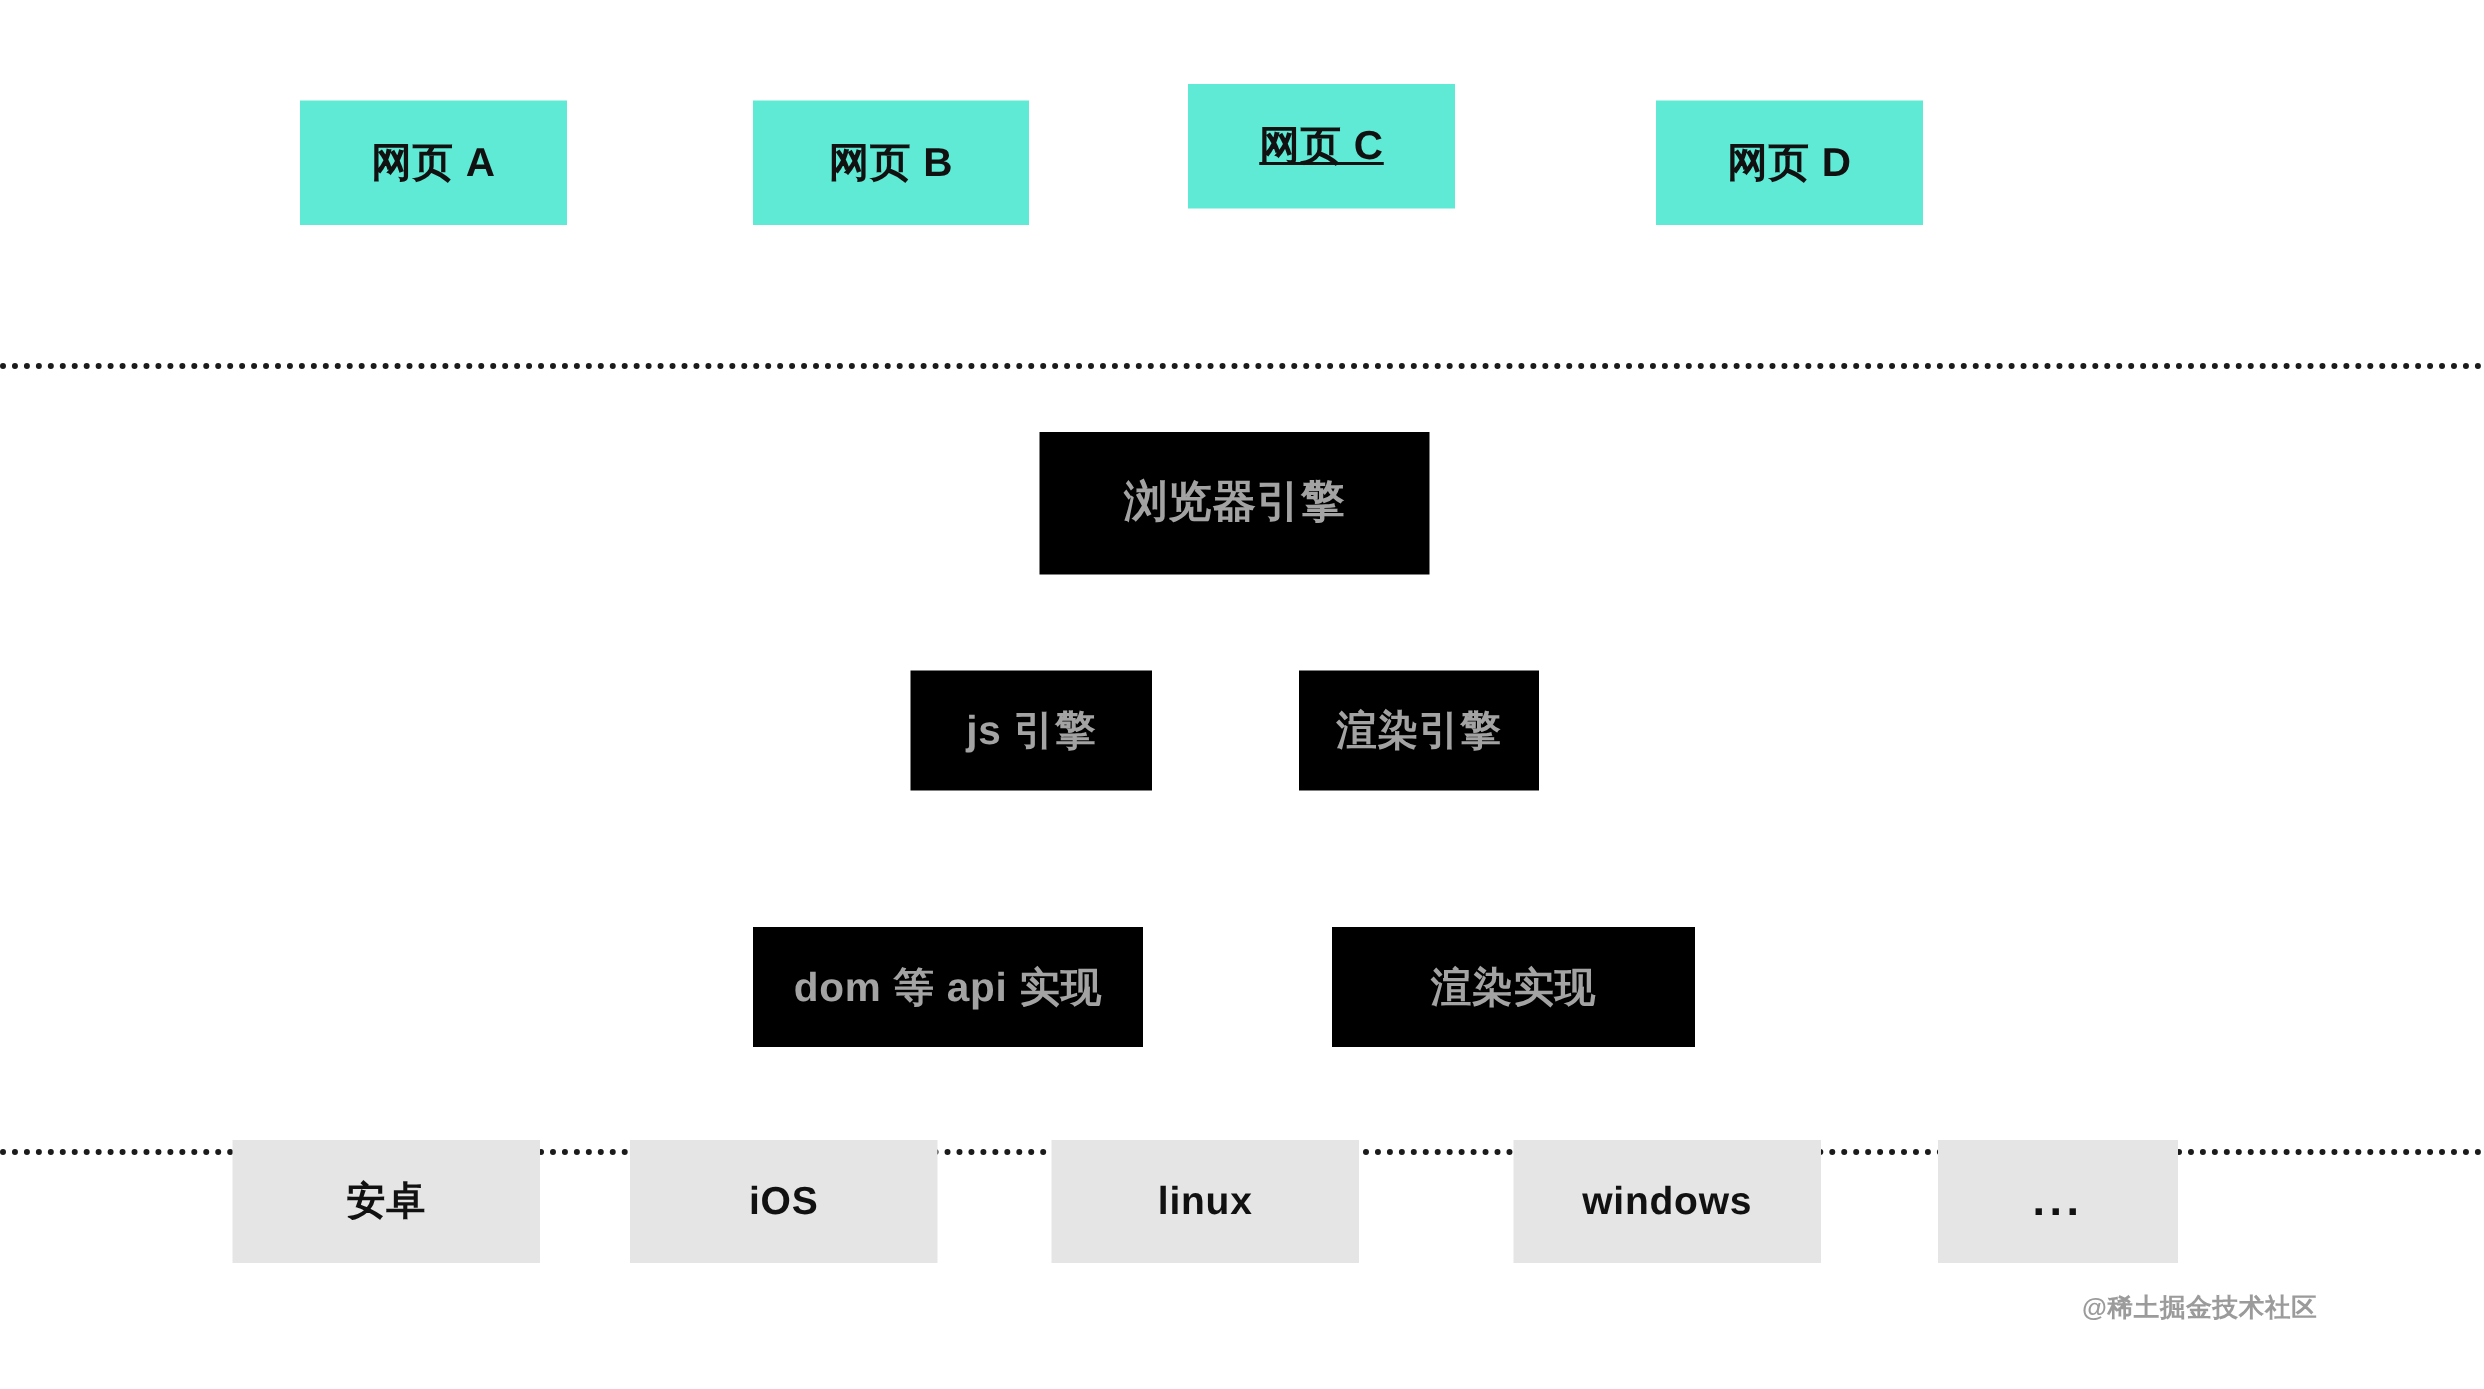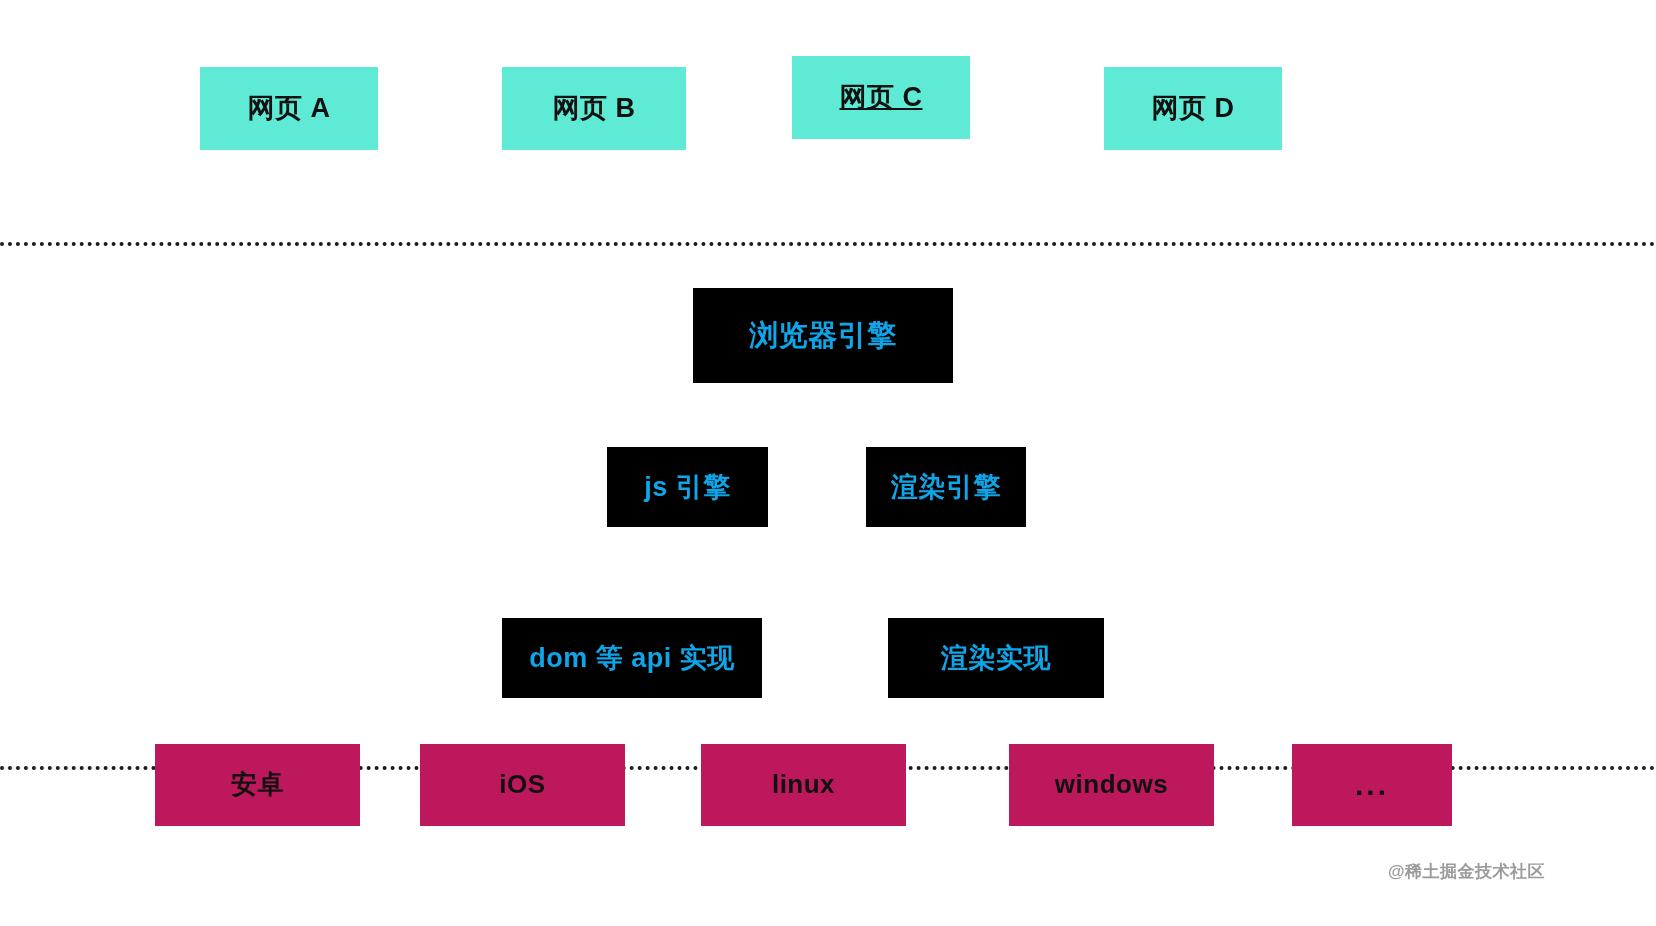--- a/index.html
+++ b/index.html
@@ -36,35 +36,36 @@
     background: #5eead4;
     color: #111111;
     font-size: 27px;
     font-weight: 700;
     letter-spacing: 0.5px;
   }
 
   
   .node.engine {
     background: #000000;
-    color: #0ea5e9;
+    color: #a3a3a3;
     font-weight: 700;
     letter-spacing: 0.5px;
   }
   .node.engine.lvl-1 { font-size: 29px; }
   .node.engine.lvl-2 { font-size: 27px; }
   .node.engine.lvl-3 { font-size: 27px; margin-top: 28px; }
 
   
   .node.os {
-    background: #be185d;
+    background: #e5e5e5;
     color: #111111;
     font-size: 26px;
     font-weight: 700;
     letter-spacing: 0.5px;
+    margin-top: 16px;
   }
   .node.os.ellipsis {
     font-size: 30px;
     letter-spacing: 3px;
     font-weight: 700;
   }
 
   
   .divider {
     position: absolute;
@@ -112,21 +113,21 @@
     </div>
     <div class="node engine lvl-2" style="left: 607px; top: 447px; width: 161px; height: 80px;">
       <span>js 引擎</span>
     </div>
     <div class="node engine lvl-2" style="left: 866px; top: 447px; width: 160px; height: 80px;">
       <span>渲染引擎</span>
     </div>
     <div class="node engine lvl-3" style="left: 502px; top: 590px; width: 260px; height: 80px;">
       <span>dom 等 api 实现</span>
     </div>
-    <div class="node engine lvl-3" style="left: 888px; top: 590px; width: 216px; height: 80px;">
+    <div class="node engine lvl-3" style="left: 888px; top: 590px; width: 242px; height: 80px;">
       <span>渲染实现</span>
     </div>
   </div>
 
   <div class="divider" style="top: 766px;"></div>
 
   <div>
     <div class="node os" style="left: 155px; top: 744px; width: 205px; height: 82px;">
       <span>安卓</span>
     </div>

